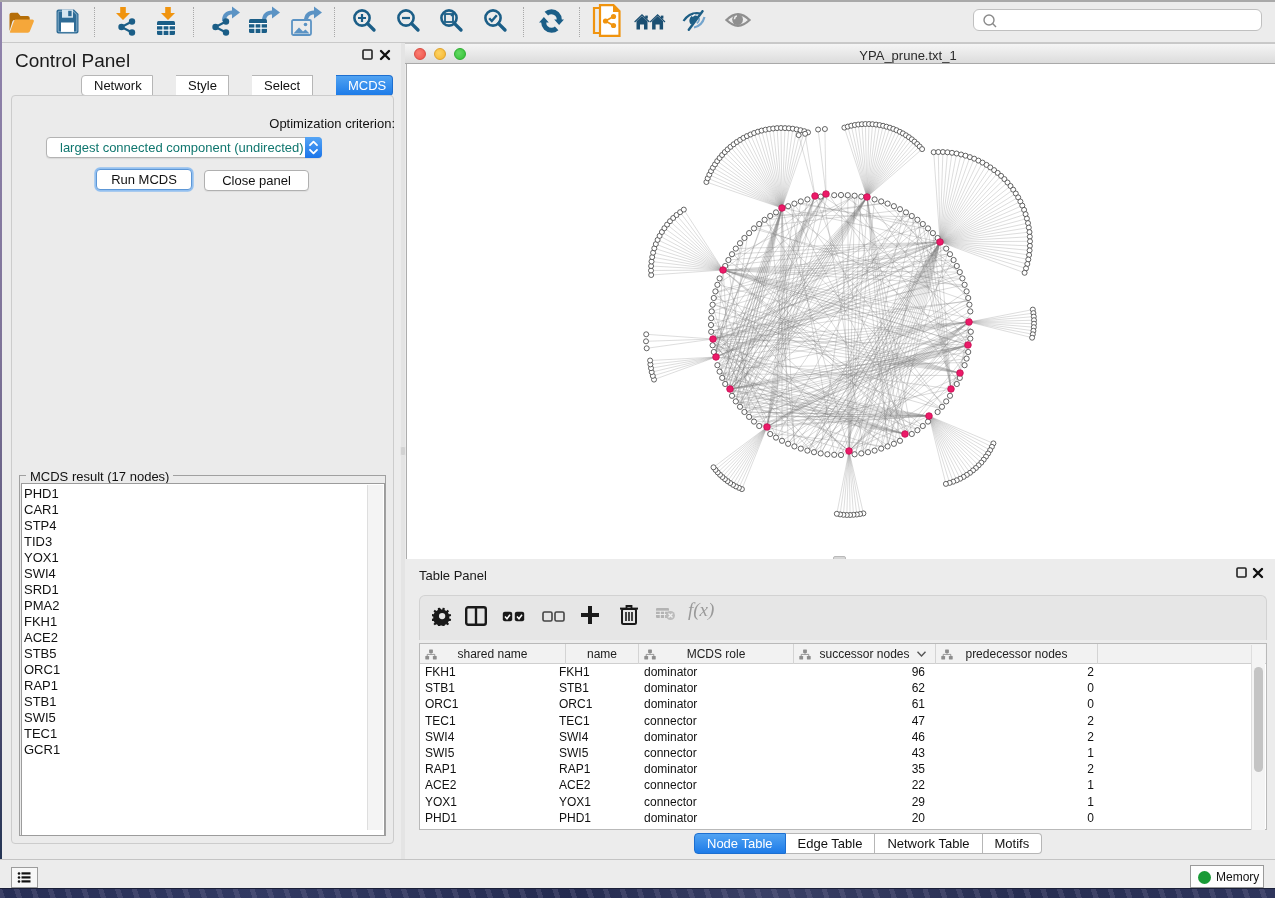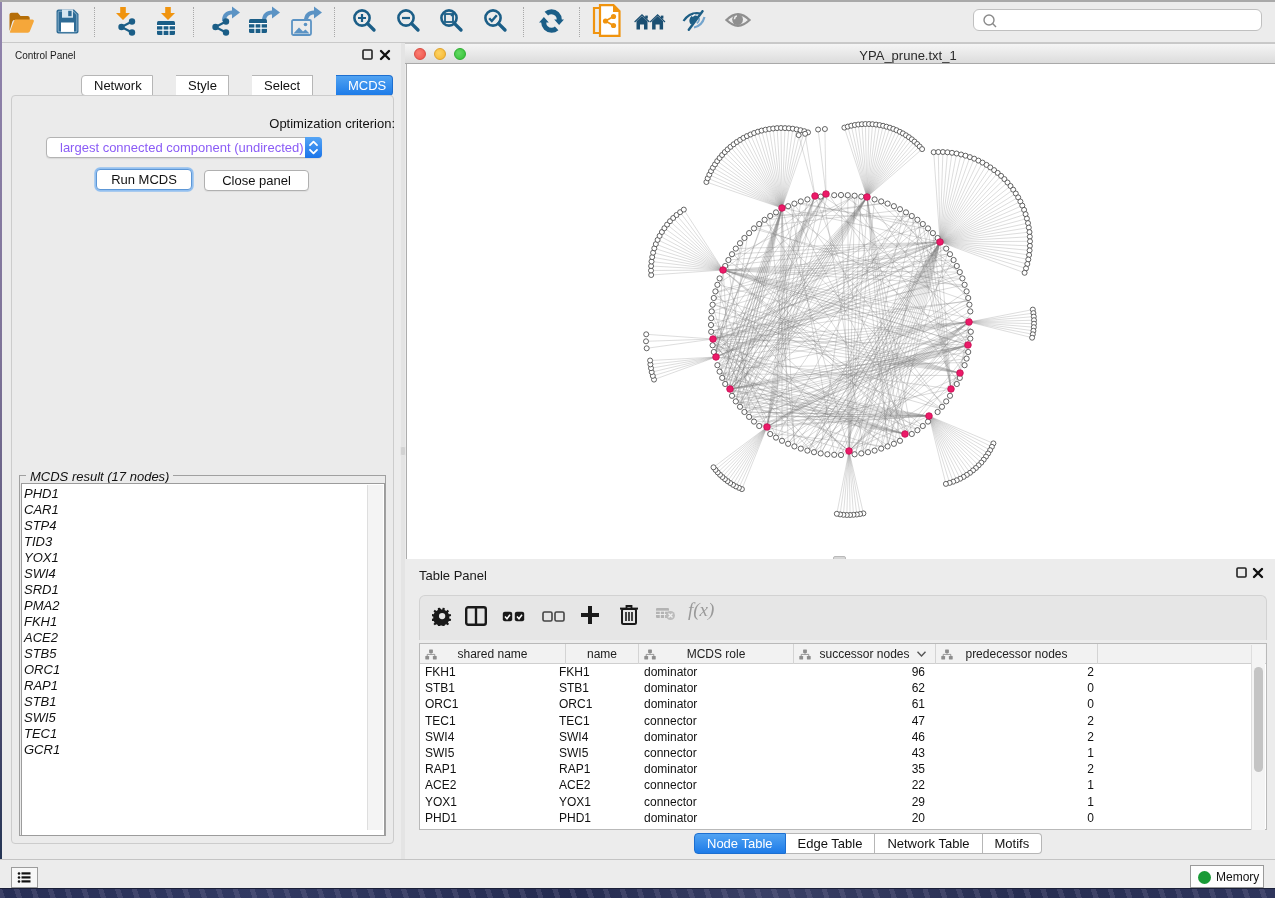--- a/index.html
+++ b/index.html
@@ -9,35 +9,35 @@
 
 
 #toolbar { left:0; top:0; width:1275px; height:43px; background:#ececec; border-bottom:1px solid #c9c9c9; }
 .sep { position:absolute; top:7px; height:30px; width:0; border-left:1px dotted #a8a8a8; }
 
 
 #lstrip { left:0; top:0; width:2px; height:888px; background:linear-gradient(#9184ad,#7e7398 40%,#4a4a6e 80%,#1e3150); }
 
 
 #cpanel { left:2px; top:43px; width:399px; height:816px; background:#ececec; }
-#cpTitle { left:13px; top:7px; font-size:10px; color:#1a1a1a; }
+#cpTitle { left:13px; top:7px; font-size:19px; color:#1a1a1a; }
 .winbtns { position:absolute; top:8px; font-size:11px; color:#111; }
 #tabrow { position:absolute; left:79px; top:32px; height:21px; display:flex; font-size:13px;gap:23px; }
 .tab { background:#ffffff; border:1px solid #b6b6b6; border-left:none; padding:2px 12px 0; color:#111; text-align:center; }
 .tab.first { border-left:1px solid #b6b6b6; border-radius:4px 0 0 4px; }
 .tab.last { border-radius:0 4px 4px 0; }
 .tab.sel { background:linear-gradient(#51a3f2,#1d7be8); color:#fff; border-color:#1d6fd0; }
 #tabpane { position:absolute; left:9px; top:52px; width:383px; height:749px; background:#ebebeb; border:1px solid #cccccc; border-radius:4px; }
 #optlabel { left:0; top:20px; width:383px; text-align:right; font-size:13px; color:#111; }
-#combo { left:34px; top:41px; width:276px; height:21px; background:#ffffff; border:1px solid #b3b3b3; border-radius:4px; font-size:13px; color:#8b5cf6; line-height:19px; padding-left:13px; box-shadow:0 1px 1px rgba(0,0,0,0.08); }
+#combo { left:34px; top:41px; width:276px; height:21px; background:#ffffff; border:1px solid #b3b3b3; border-radius:4px; font-size:13px; color:#0f766e; line-height:19px; padding-left:13px; box-shadow:0 1px 1px rgba(0,0,0,0.08); }
 #comboBtn { position:absolute; right:-1px; top:-1px; width:17px; height:21px; border-radius:0 4px 4px 0; background:linear-gradient(#55a5f5,#1a74ea); }
 .btn { position:absolute; height:21px; background:#ffffff; border:1px solid #b0b0b0; border-radius:4px; font-size:13px; color:#111; text-align:center; line-height:19px; box-shadow:0 1px 1px rgba(0,0,0,0.06); }
 #runbtn { left:84px; top:73px; width:96px; box-shadow:0 0 0 1.7px #93c0f0; border-color:#5d97d6; }
 #closebtn { left:192px; top:74px; width:105px; }
-#fieldset { position:absolute; left:7px; top:379px; width:367px; height:361px; border:1px solid #a0a0a0;font-style:italic; }
+#fieldset { position:absolute; left:7px; top:379px; width:367px; height:361px; border:1px solid #a0a0a0; }
 #legend { position:absolute; left:6px; top:-7px; background:#ebebeb; padding:0 4px; font-size:13px; color:#111; }
 #mcdslist { position:absolute; left:1px; top:7px; width:364px; height:353px; background:#ffffff; border:1px solid #9c9c9c; font-size:13px; color:#111; padding:2px 0 0 2px; line-height:16px; }
 #mlScroll { position:absolute; right:1px; top:1px; width:16px; height:345px; background:#f4f4f4; border-left:1px solid #dedede; }
 
 
 #vsplit { left:401px; top:43px; width:4px; height:816px; background:#e4e4e4; }
 #vhandle { position:absolute; left:-1px; top:403px; width:6px; height:10px; background:#d2d2d2; border:1px solid #e6e6e6; border-radius:2px; }
 
 
 #netwin { left:405px; top:43px; width:870px; height:516px; }

